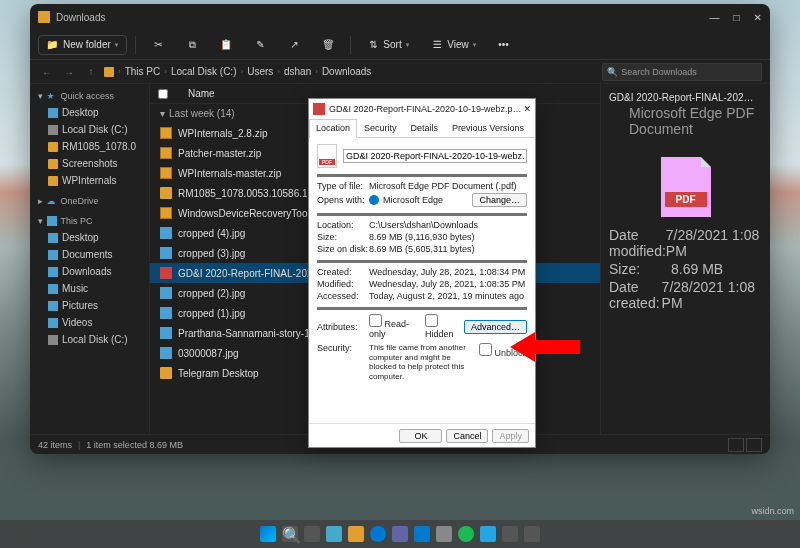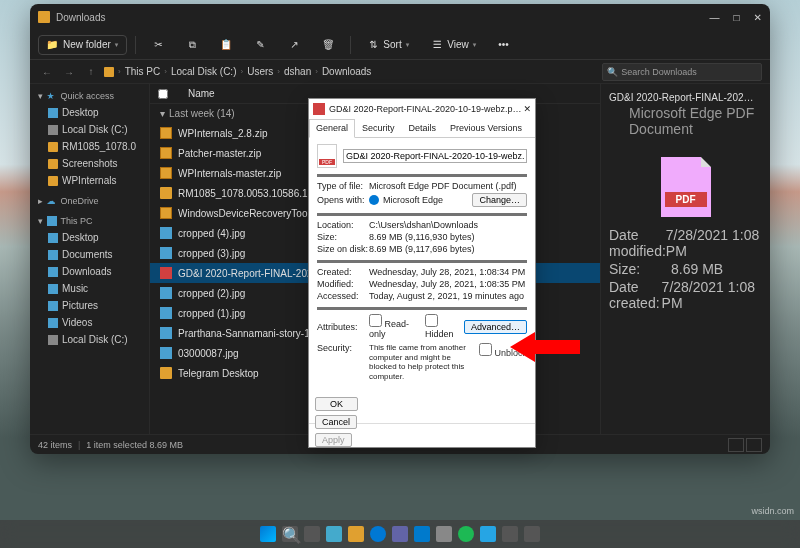--- a/index.html
+++ b/index.html
@@ -70,21 +70,21 @@
   .p-header .pdfic { width: 20px; height: 24px; background: #fff; border: 1px solid #ccc; position: relative; }
   .p-header .pdfic::after { content: "PDF"; position: absolute; bottom: 2px; left: 1px; right: 1px; background: #d04040; color: #fff; font-size: 5px; text-align: center; }
   .p-header input { flex: 1; font-size: 9px; padding: 1px 2px; border: 1px solid #aaa; }
   .p-section { border-top: 3px solid #737373; padding: 4px 0; }
   .prow { display: flex; margin-bottom: 2px; }
   .prow .lbl { width: 52px; color: #222; }
   .prow .val { flex: 1; color: #222; }
   .btn { font-size: 9px; padding: 1px 6px; border: 1px solid #aaa; background: #f4f4f4; border-radius: 2px; }
   .btn.adv { border: 1px solid #0078d4; background: #e8f2fb; }
   .checks { display: flex; gap: 6px; align-items: center; }
-  .p-foot { height: 24px; display: flex; justify-content: flex-end; align-items: flex-start; gap: 4px; padding: 0 6px; border-top: 1px solid #ddd; flex-direction: column; }
+  .p-foot { height: 24px; display: flex; justify-content: flex-end; align-items: center; gap: 4px; padding: 0 6px; border-top: 1px solid #ddd; }
 
   
   .arrow { position: absolute; left: 510px; top: 327px; }
   .arrow svg { display: block; }
 
   
   .taskbar { position: absolute; bottom: 0; left: 0; right: 0; height: 28px; background: rgba(60,60,60,.7); backdrop-filter: blur(8px); display: flex; align-items: center; justify-content: center; gap: 6px; }
   .tbico2 { width: 16px; height: 16px; border-radius: 2px; }
 
   .watermark { position: absolute; right: 6px; bottom: 32px; font-size: 9px; color: rgba(255,255,255,.6); }
@@ -323,21 +323,21 @@
   </div>
 </div>
 
 <div class="props">
   <div class="p-titlebar">
     <span class="ico"></span>
     <span class="txt">GD&amp;I 2020-Report-FINAL-2020-10-19-webz.pdf Proper…</span>
     <span>✕</span>
   </div>
   <div class="p-tabs">
-    <div class="p-tab active">General</div>
+    <div class="p-tab active">Location</div>
     <div class="p-tab">Security</div>
     <div class="p-tab">Details</div>
     <div class="p-tab">Previous Versions</div>
   </div>
   <div class="p-body">
     <div class="p-header">
       <div class="pdfic"></div>
       <input value="GD&amp;I 2020-Report-FINAL-2020-10-19-webz.pdf" style="">
     </div>
     <div class="p-section">
@@ -358,21 +358,21 @@
       <div class="prow">
           <span class="lbl">Location:</span>
           <span class="val">C:\Users\dshan\Downloads</span>
         </div>
       <div class="prow">
           <span class="lbl">Size:</span>
           <span class="val">8.69 MB (9,116,930 bytes)</span>
         </div>
       <div class="prow">
           <span class="lbl">Size on disk:</span>
-          <span class="val">8.69 MB (9,117,696 bytes)</span>
+          <span class="val">8.69 MB (5,605,311 bytes)</span>
         </div>
     </div>
     <div class="p-section">
       <div class="prow">
           <span class="lbl">Created:</span>
           <span class="val">Wednesday, July 28, 2021, 1:08:34 PM</span>
         </div>
       <div class="prow">
           <span class="lbl">Modified:</span>
           <span class="val">Wednesday, July 28, 2021, 1:08:35 PM</span>

